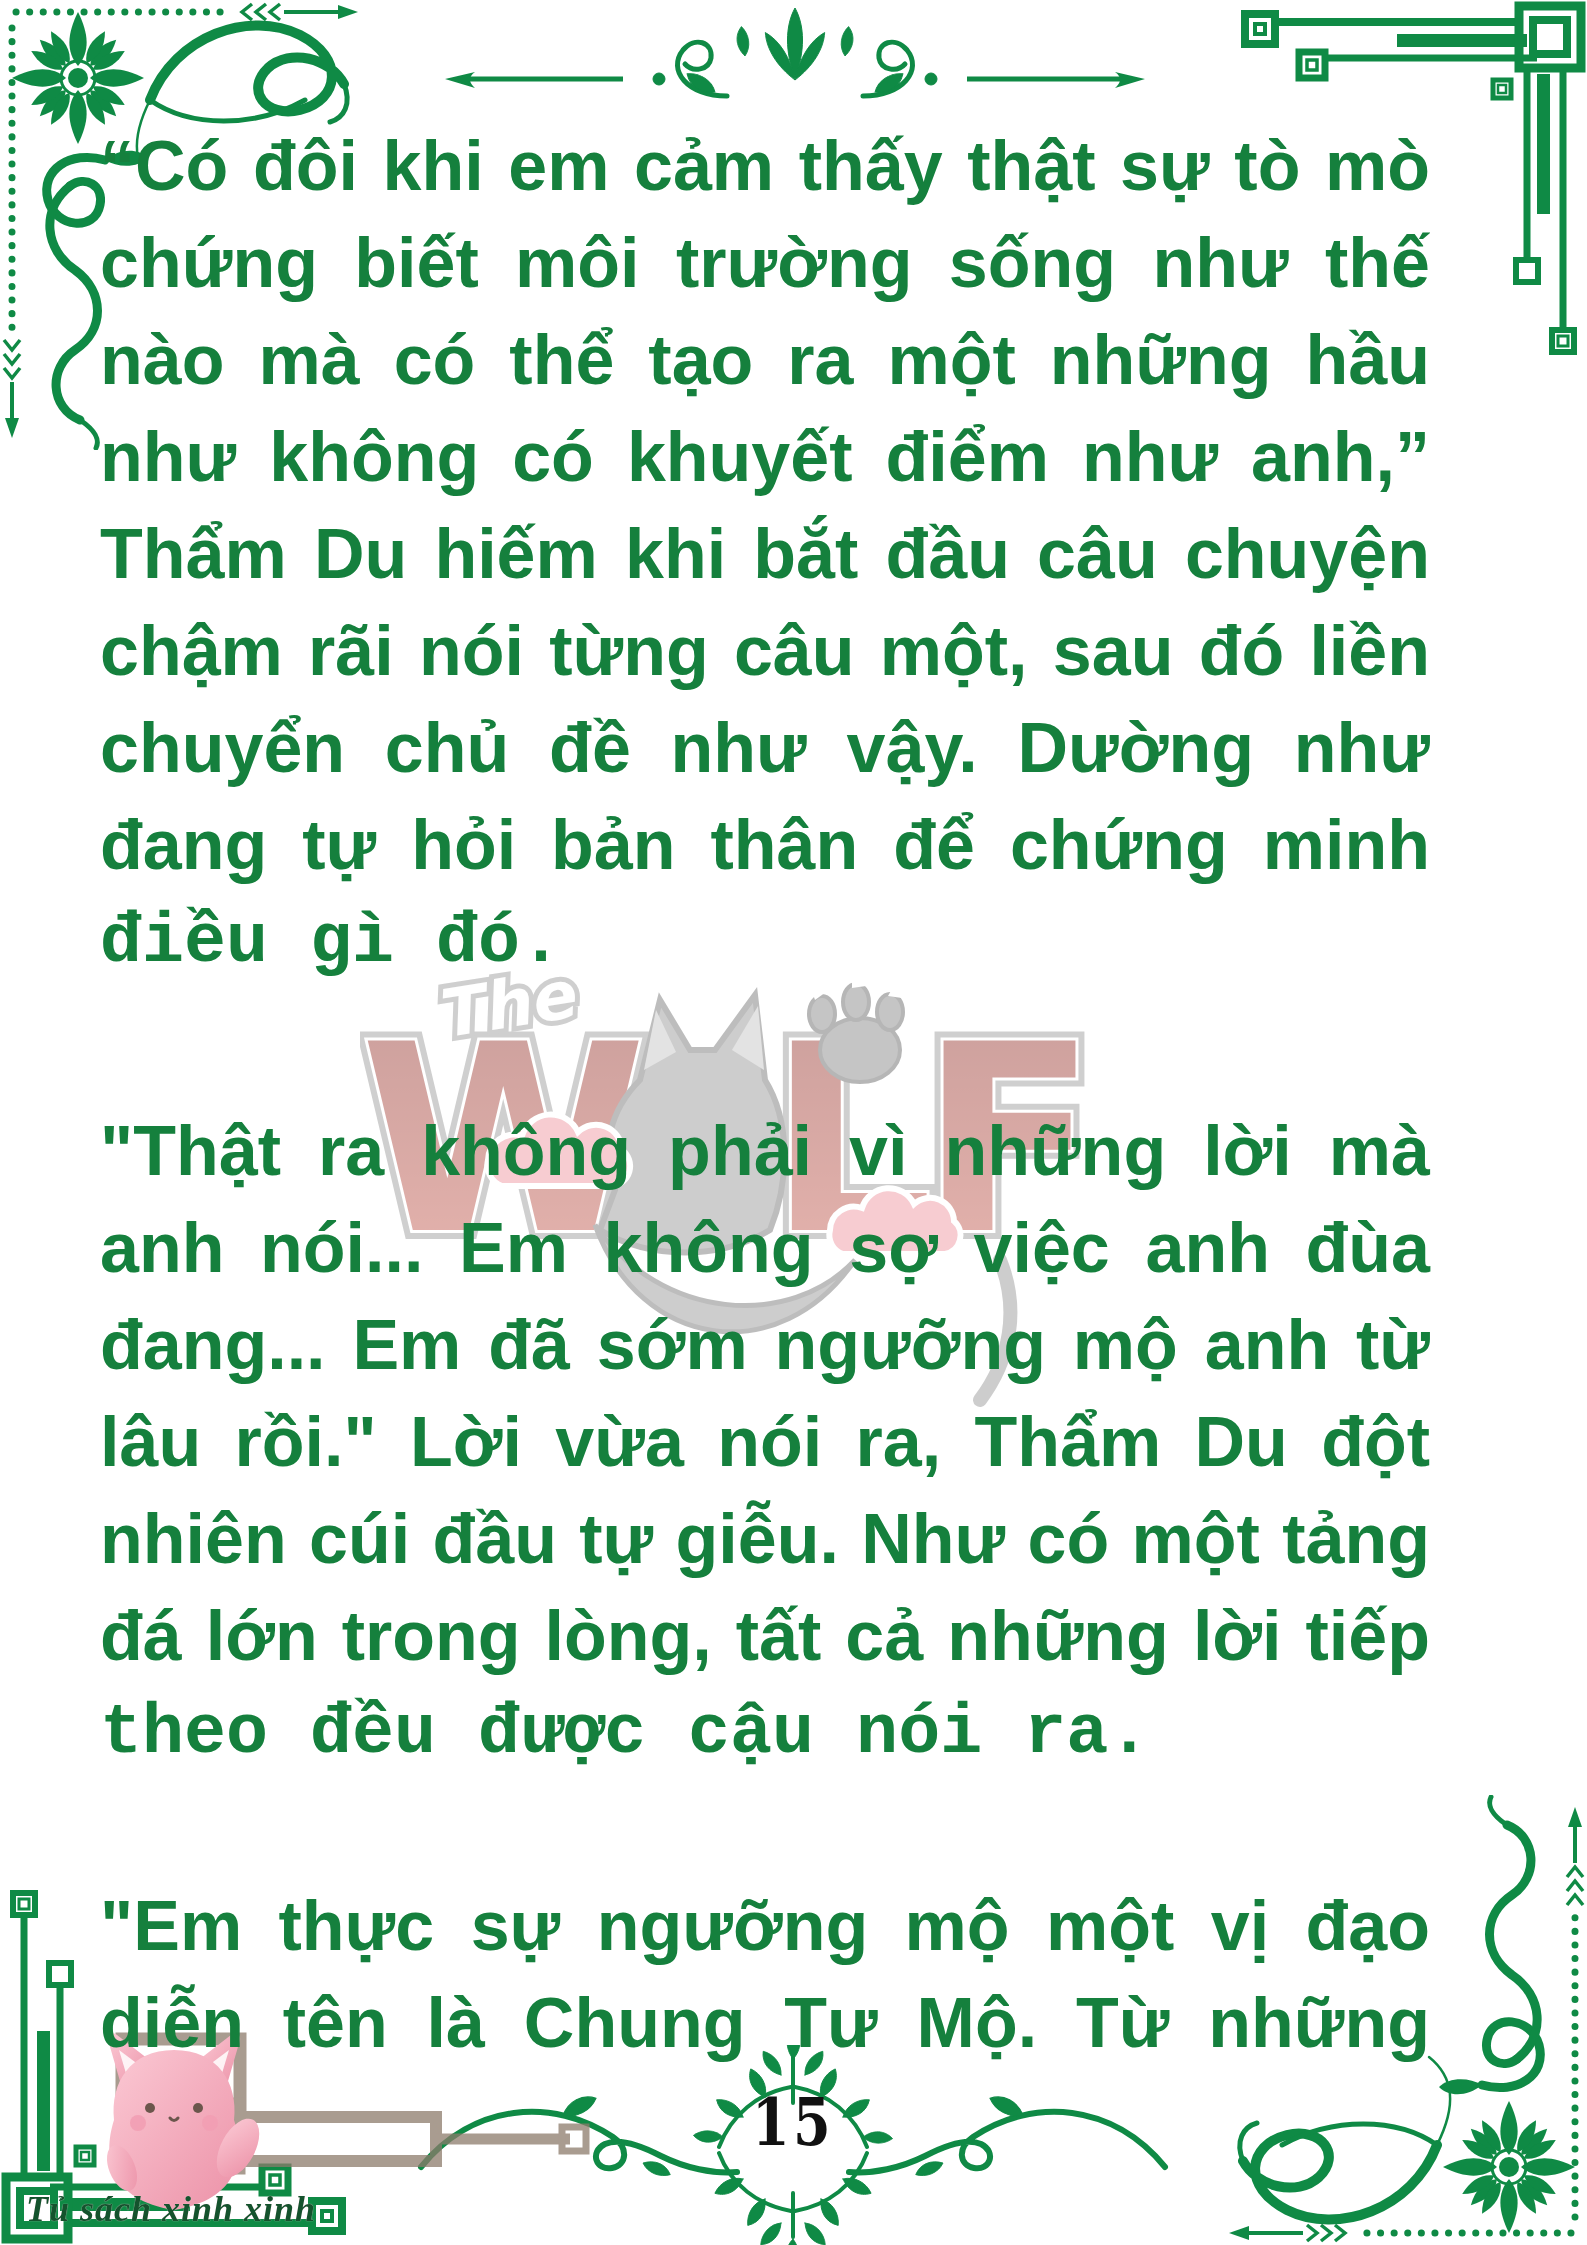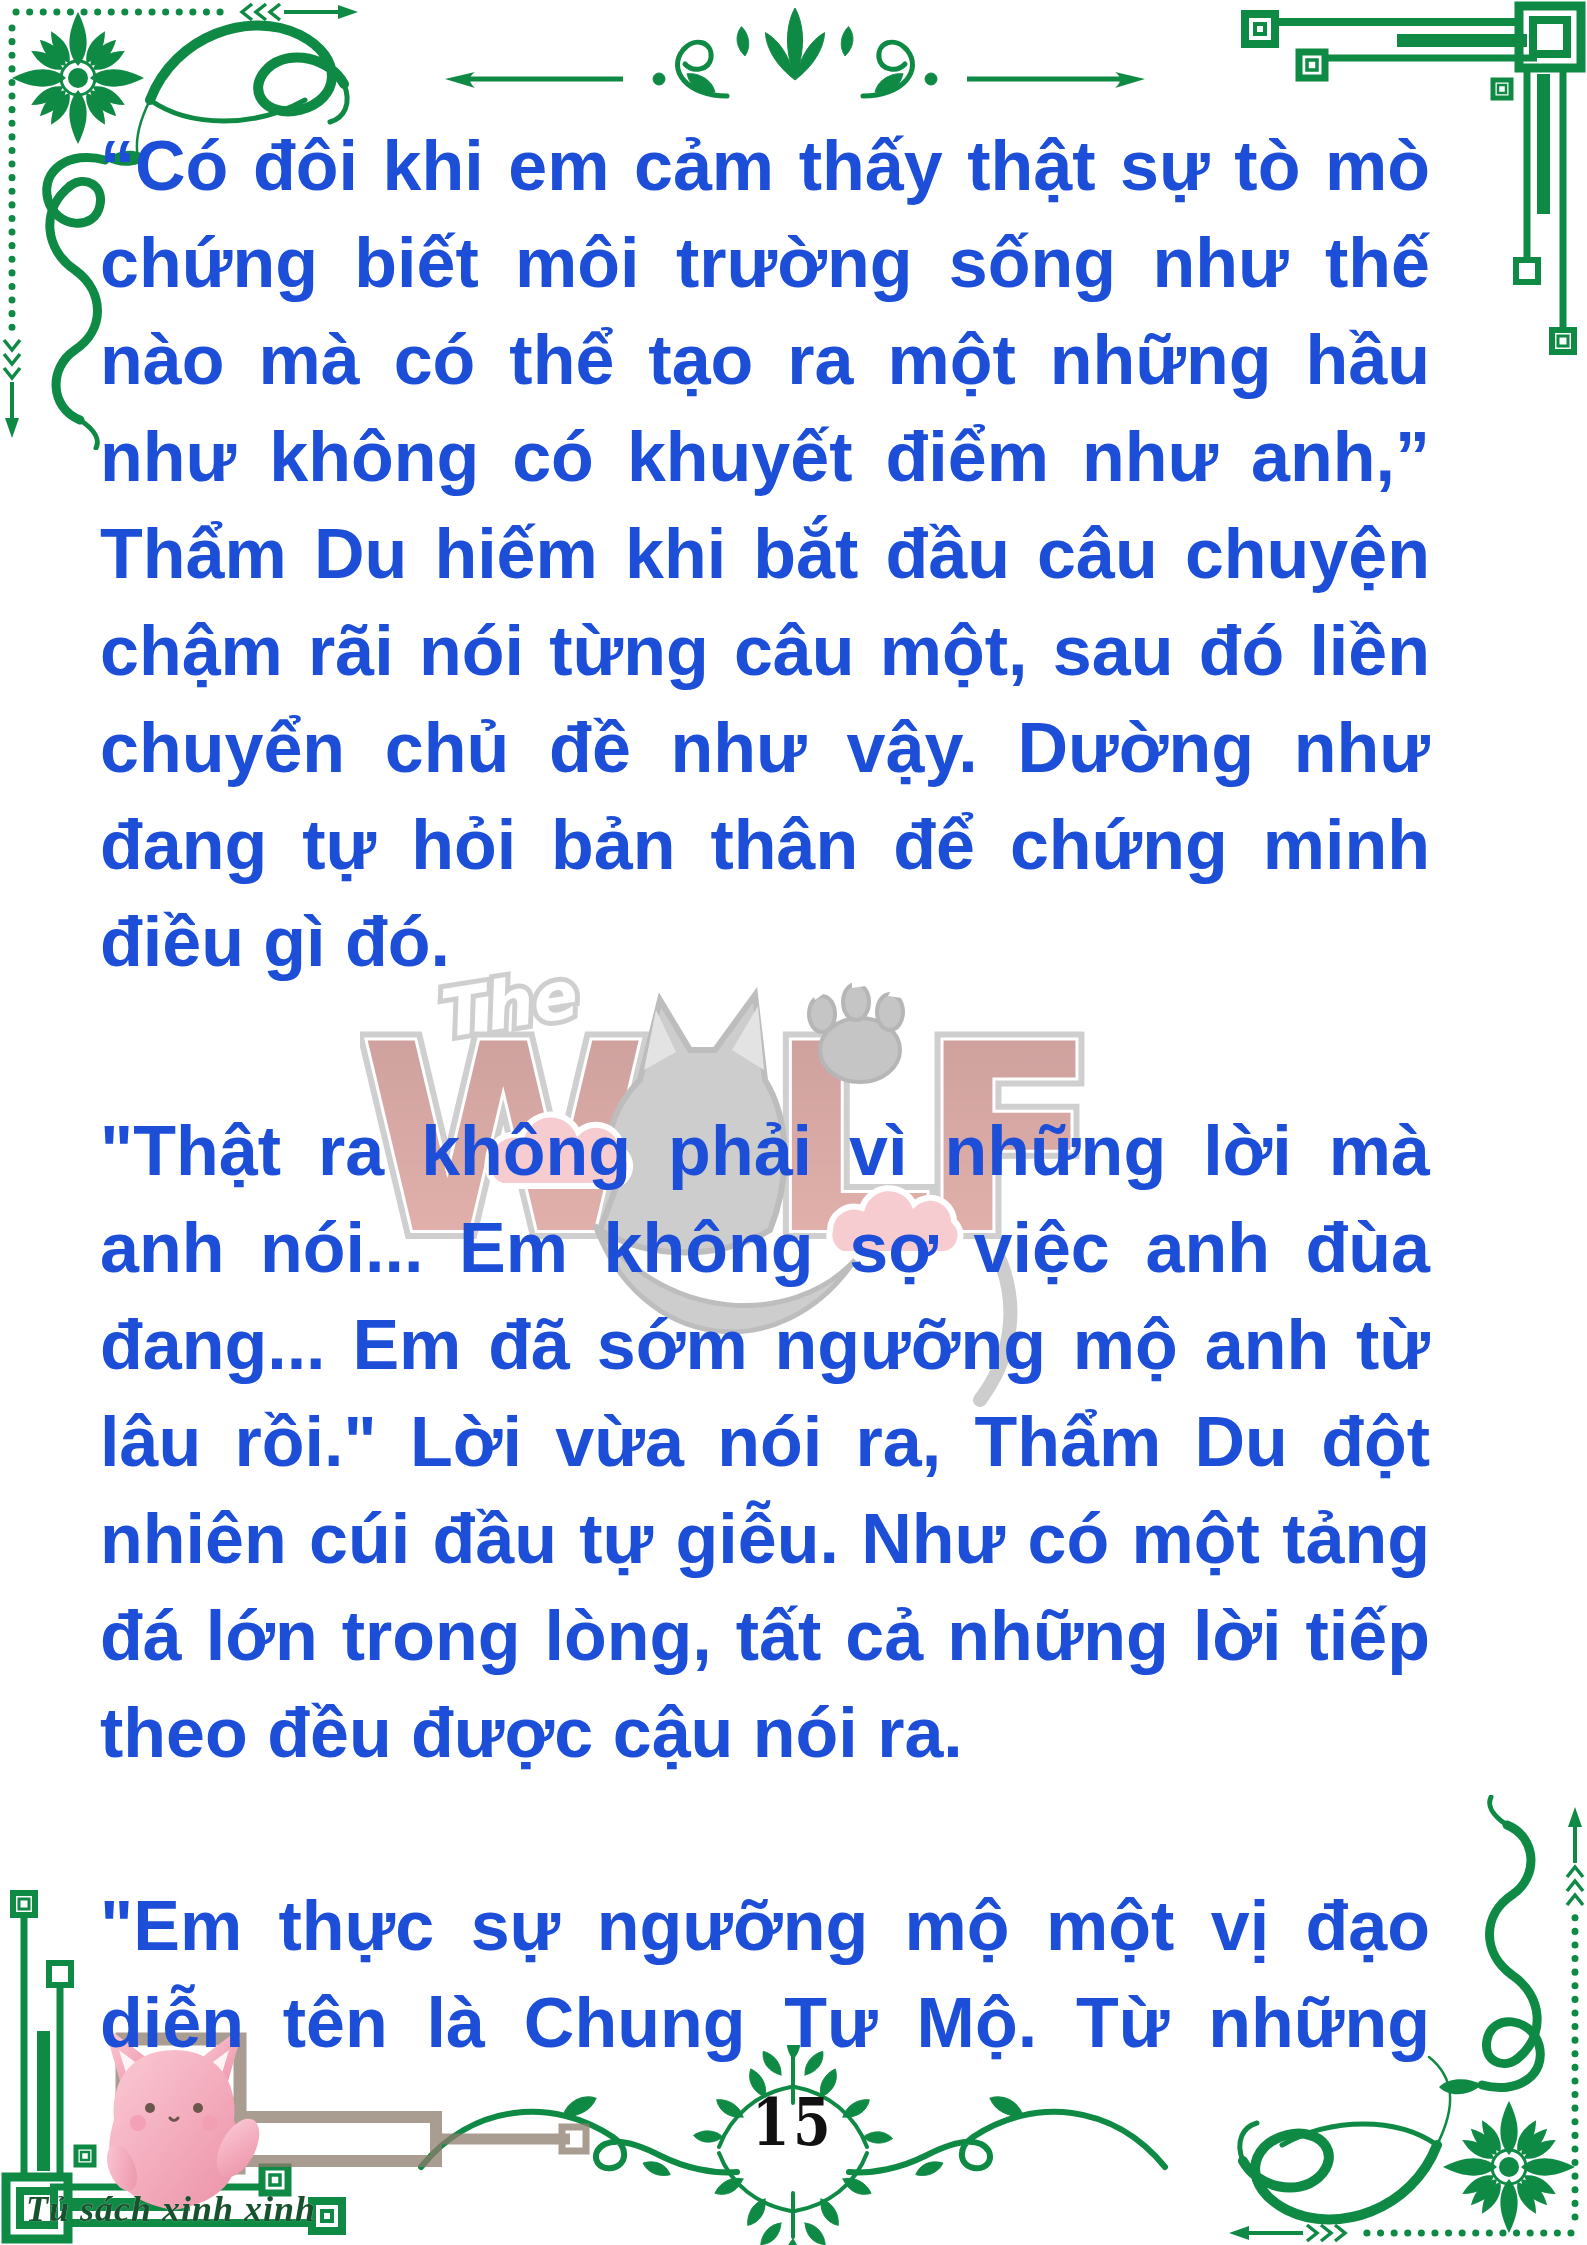--- a/index.html
+++ b/index.html
@@ -5,23 +5,23 @@
   html,body{margin:0;padding:0;background:#ffffff;}
   #page{position:relative;width:1587px;height:2245px;background:#ffffff;overflow:hidden;
         font-family:"Liberation Sans",sans-serif;}
   
   .textcol{position:absolute;left:100px;top:118px;width:1330px;z-index:5;}
   .para{margin:0;}
   .para + .para{margin-top:0;}
   #para2{margin-top:112px;}
   #para3{margin-top:96px;}
   .line{display:block;height:97px;line-height:97px;font-size:70px;font-weight:700;
-        color:#1d4ed8;text-align:justify;text-align-last:justify;white-space:normal;
+        color:#15803d;text-align:justify;text-align-last:justify;white-space:normal;
         letter-spacing:0px;}
-  .line.lastline{text-align-last:left;}
+  .line.lastline{text-align-last:left;font-family:Liberation Mono, monospace;}
   
   .orn{position:absolute;z-index:1;}
   #flourish-tl{left:0;top:0;}
   #flourish-br{right:0;bottom:0;transform:rotate(180deg);}
   #geo-tr{right:0;top:0;}
   #geo-bl{left:0;bottom:0;transform:rotate(180deg);}
   #divider-top{left:415px;top:0;}
   #flourish-bottom{left:413px;top:2045px;}
   #tan-shapes{left:100px;top:2025px;z-index:2;}
   #cat{left:88px;top:2028px;z-index:3;}

